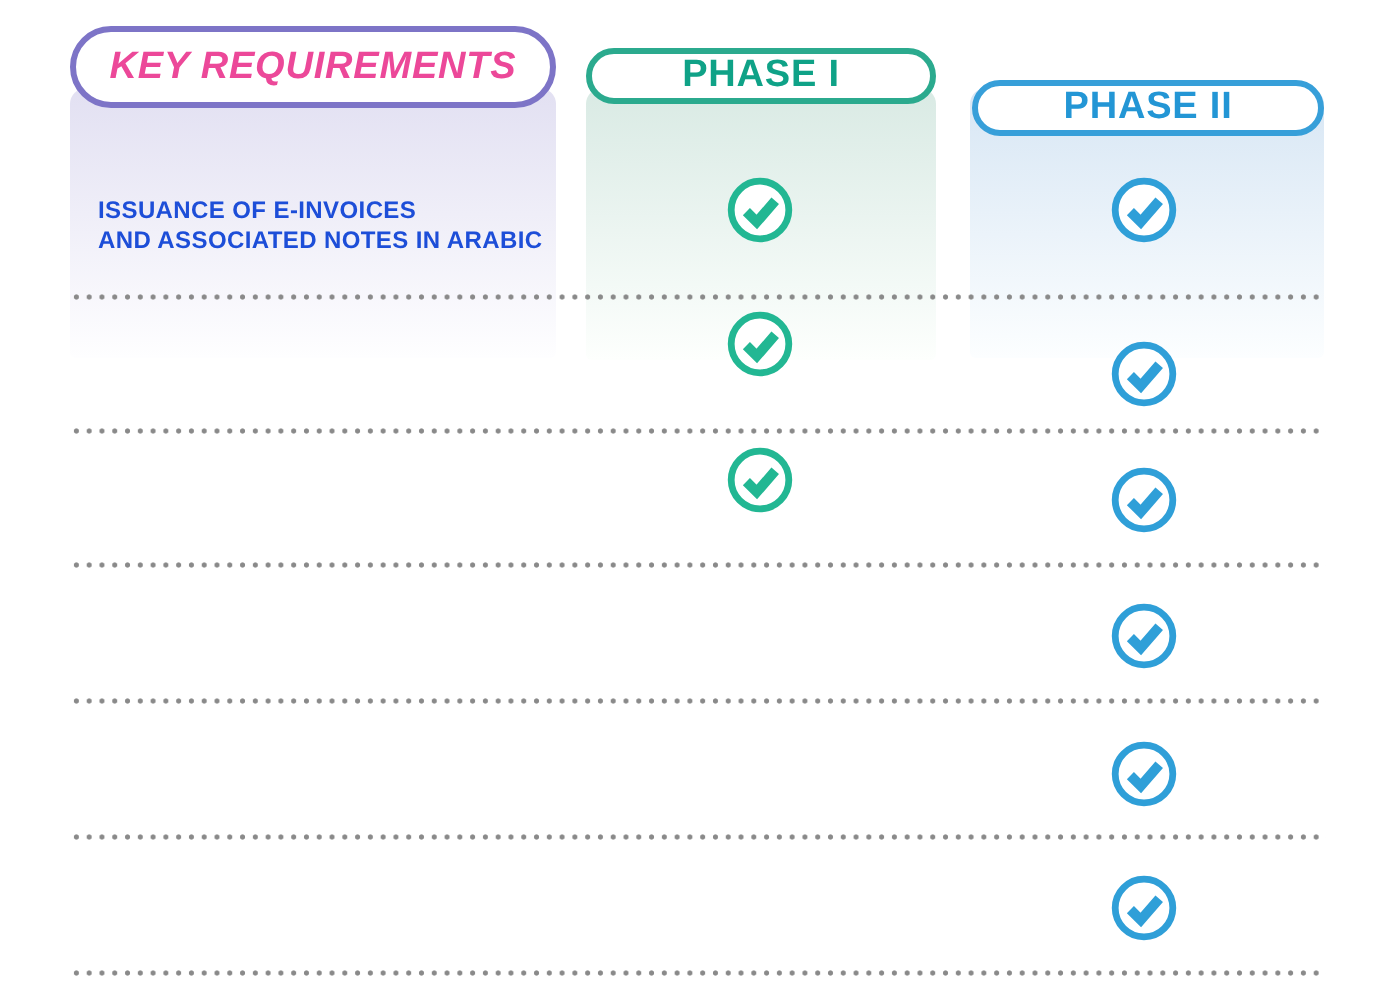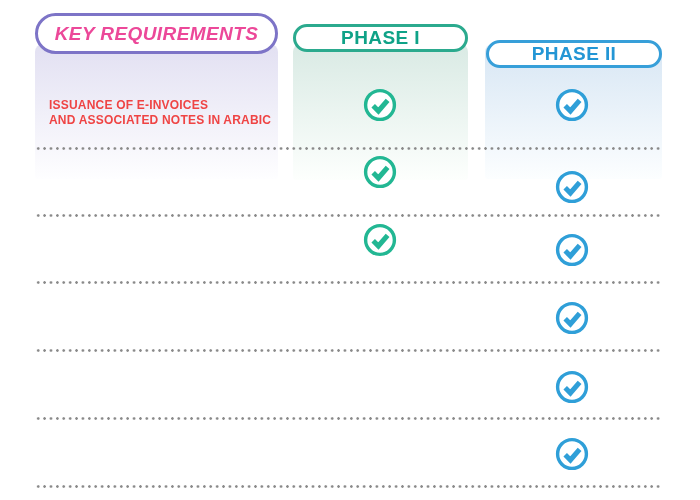--- a/index.html
+++ b/index.html
@@ -42,21 +42,21 @@
 <div id="stage">
 
   <div class="card card-req" style="background: linear-gradient(rgb(226, 224, 242) 0%, rgb(254, 254, 255) 100%);"></div>
   <div class="card card-p1" style="background: linear-gradient(rgb(217, 234, 228) 0%, rgb(253, 255, 253) 100%);"></div>
   <div class="card card-p2" style="background: linear-gradient(rgb(215, 230, 244) 0%, rgb(252, 254, 255) 100%);"></div>
 
   <div class="pill pill-req" style="border-color: rgb(125, 116, 199); color: #ec4899; font-style: italic;">KEY REQUIREMENTS</div>
   <div class="pill pill-p1" style="border-color: rgb(43, 170, 142); color: rgb(15, 162, 135);">PHASE I</div>
   <div class="pill pill-p2" style="border-color: rgb(55, 159, 217); color: rgb(35, 150, 213); margin-top: 16px;">PHASE II</div>
 
-  <div class="req-text" style="color: #ef4444;">ISSUANCE OF E-INVOICES
+  <div class="req-text" style="color: #1d4ed8;">ISSUANCE OF E-INVOICES
 AND ASSOCIATED NOTES IN ARABIC</div>
 
 <div class="sep" style="top: 147px;"></div>
     <div class="sep" style="top: 214px;"></div>
     <div class="sep" style="top: 281px;"></div>
     <div class="sep" style="top: 349px;"></div>
     <div class="sep" style="top: 417px;"></div>
     <div class="sep" style="top: 485px;"></div>
     <div class="check" style="left: 363px; top: 88px;">
       <svg width="34" height="34" viewBox="0 0 34 34">

